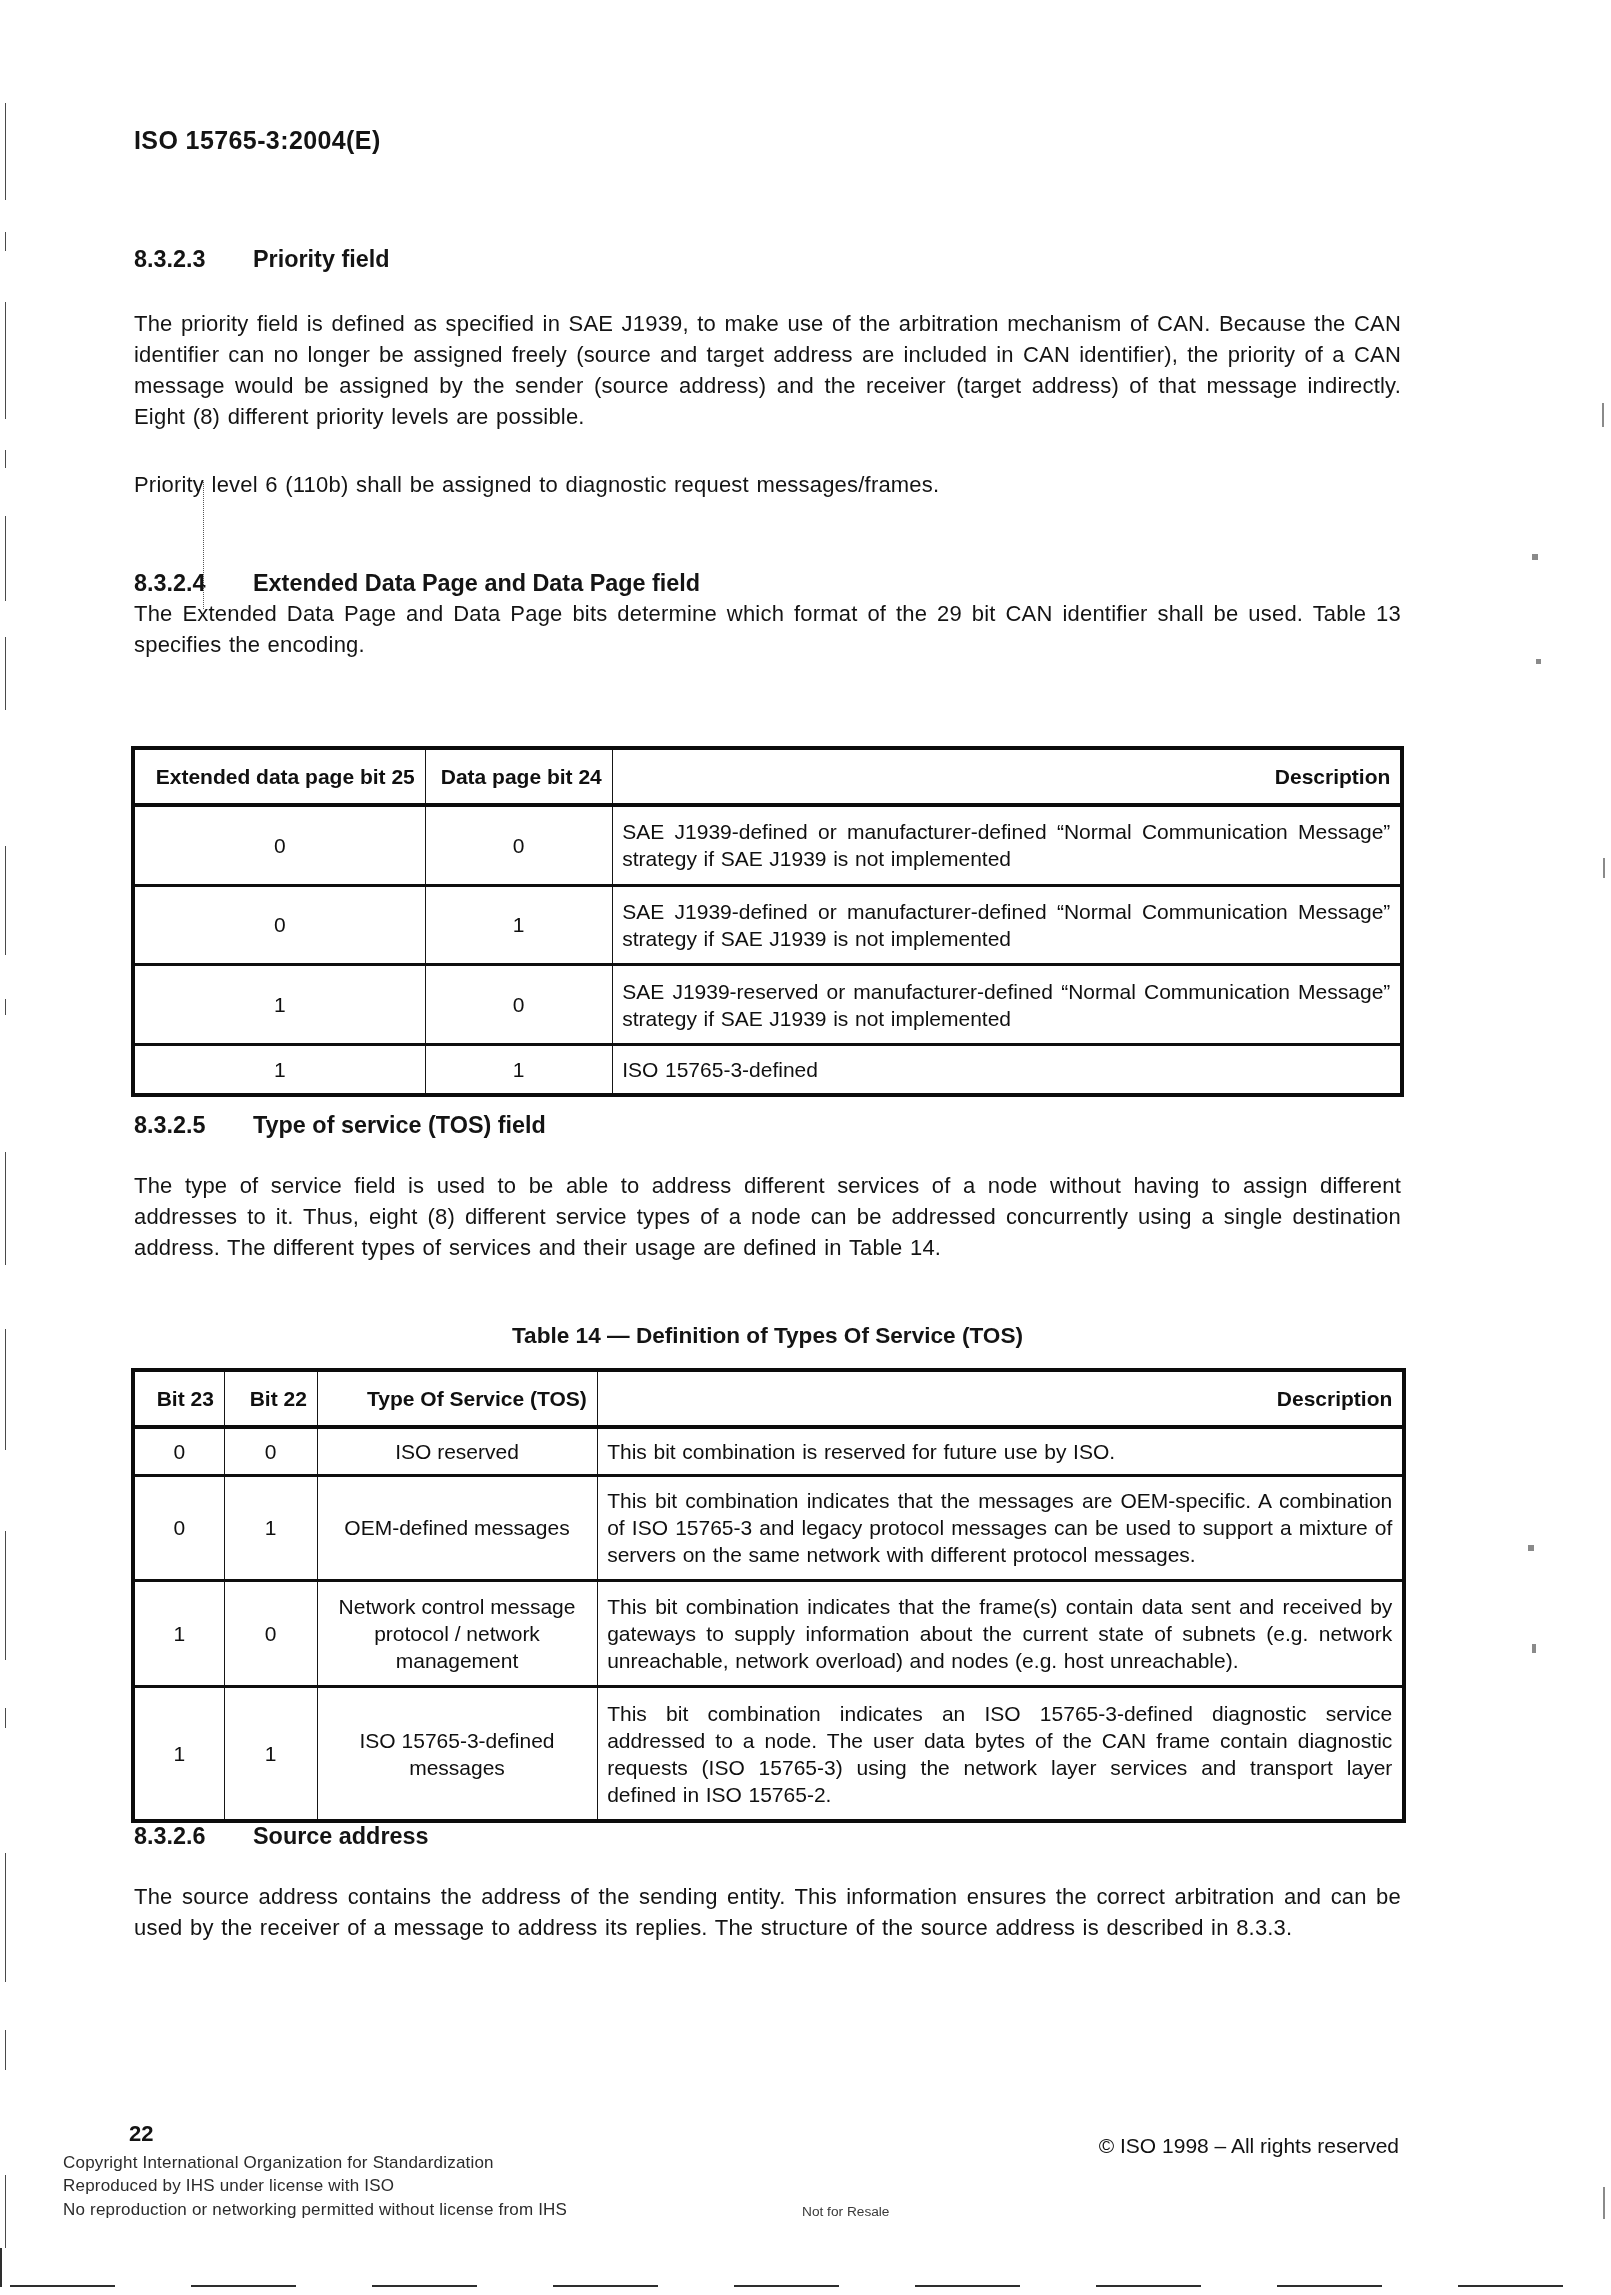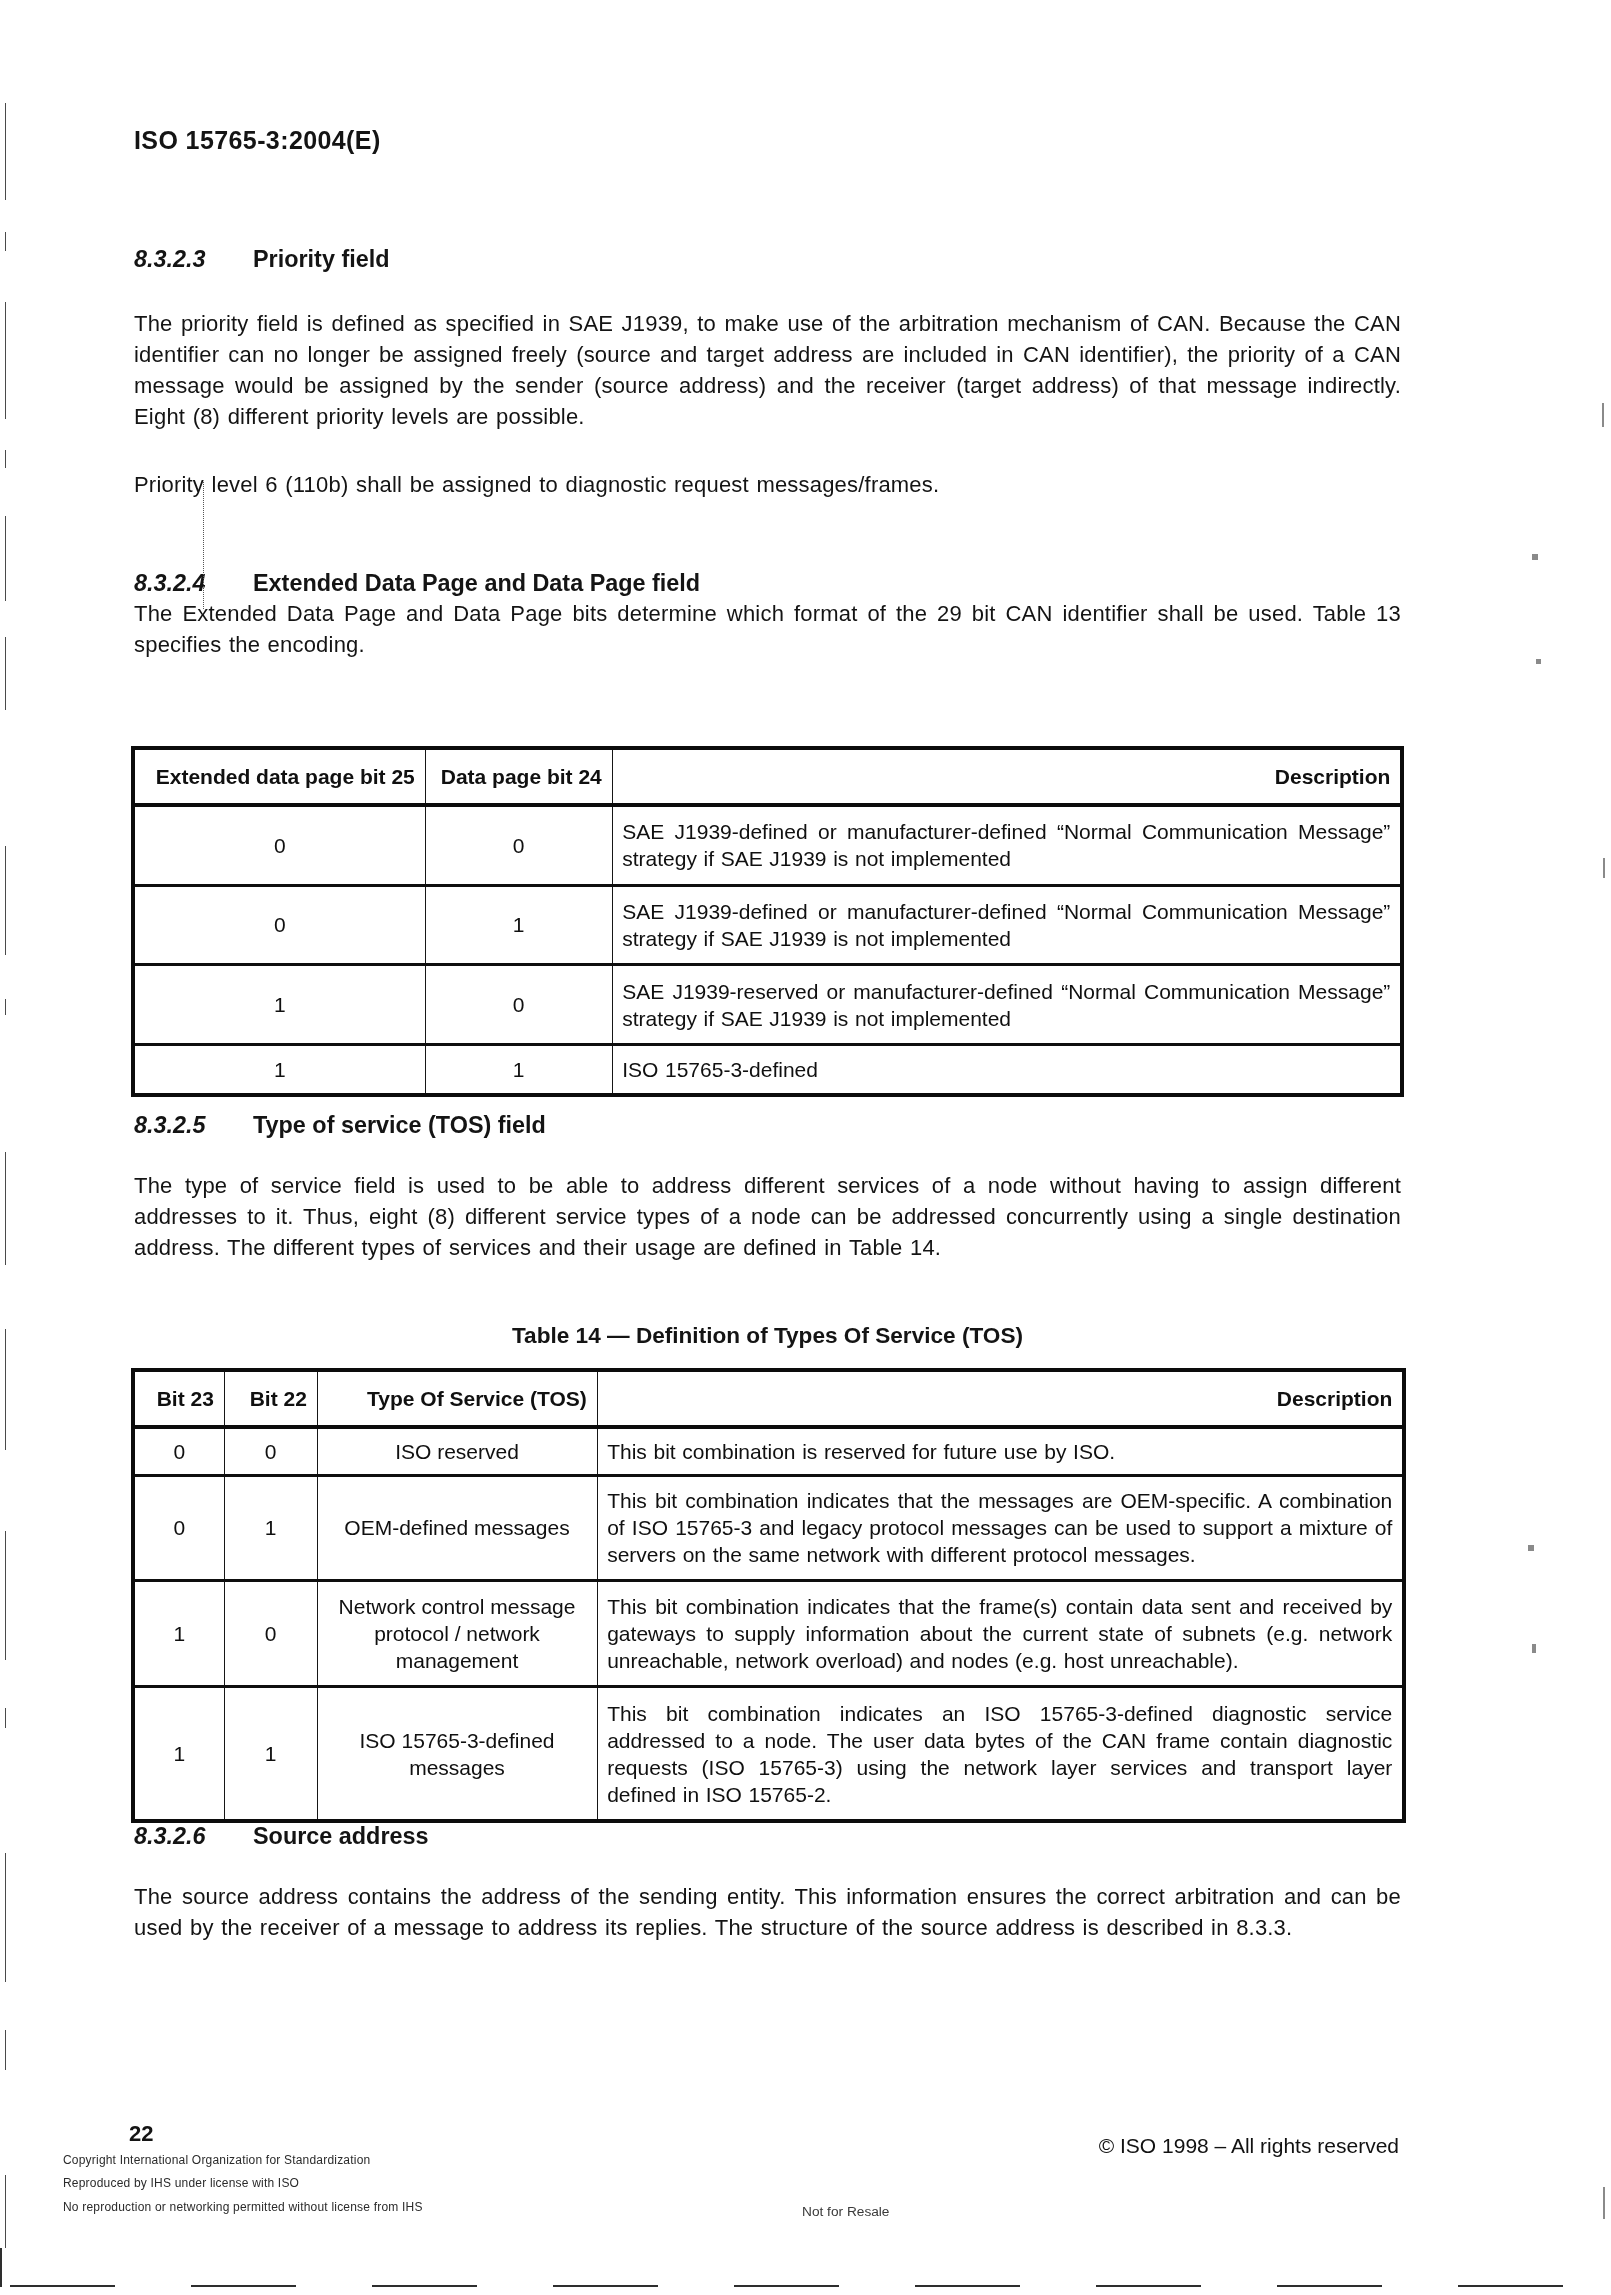--- a/index.html
+++ b/index.html
@@ -15,21 +15,21 @@
 
   
   .doc-header{
     position:absolute;left:134px;top:126px;
     font-size:25px;font-weight:bold;letter-spacing:0.4px;
   }
   .section-heading{
     position:absolute;left:134px;width:1265px;
     font-size:23.4px;font-weight:bold;display:flex;
   }
-  .section-heading .num{flex:0 0 119px;font-style:italic;}
+  .section-heading .num{flex:0 0 119px;}
   .section-heading .ttl{flex:1;}
   .para{
     position:absolute;left:134px;width:1267px;
     font-size:22px;line-height:31px;
     text-align:justify;letter-spacing:0.2px;word-spacing:1.2px;
   }
   .table-caption{
     position:absolute;left:134px;width:1267px;
     font-size:22.6px;font-weight:bold;text-align:center;
   }
@@ -58,21 +58,21 @@
   table.scan td.tos{text-align:center;}
   table.scan td.desc{text-align:justify;word-spacing:0.8px;}
 
   
   .footer-page-number{
     position:absolute;left:129px;top:2121px;
     font-size:22px;font-weight:bold;
   }
   .footer-copy{
     position:absolute;left:63px;
-    font-size:12px;color:#2b2b2b;letter-spacing:0.2px;
+    font-size:17px;color:#2b2b2b;letter-spacing:0.2px;
   }
   .footer-not-for-resale{
     position:absolute;left:794px;top:2204px;
     font-size:13.7px;color:#3a3a3a;margin-left:8px;
   }
   .footer-rights{
     position:absolute;left:1080px;top:2134px;width:319px;
     font-size:21px;text-align:right;color:#111;
   }
 

